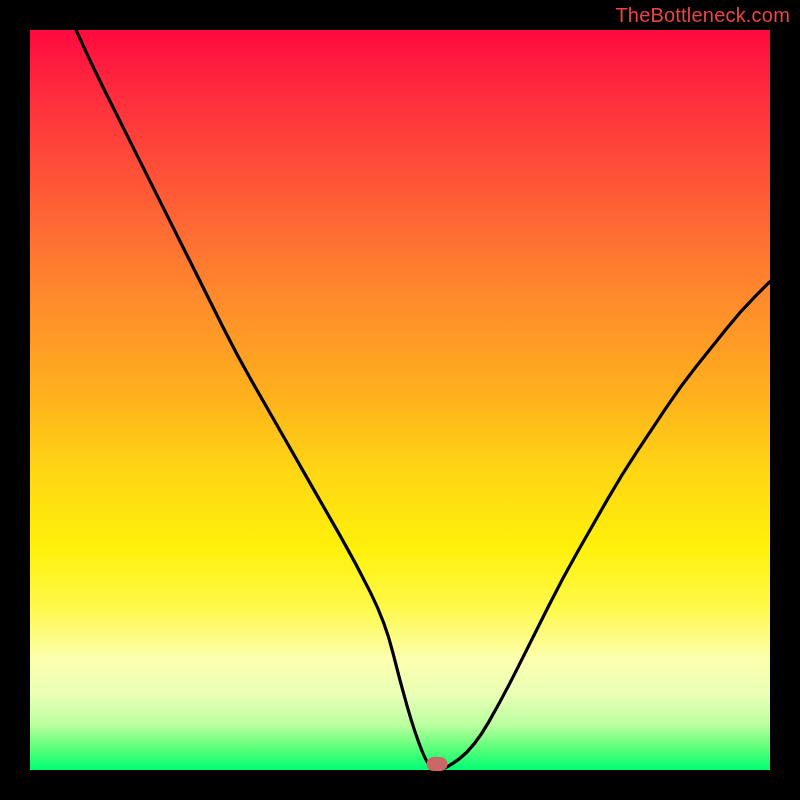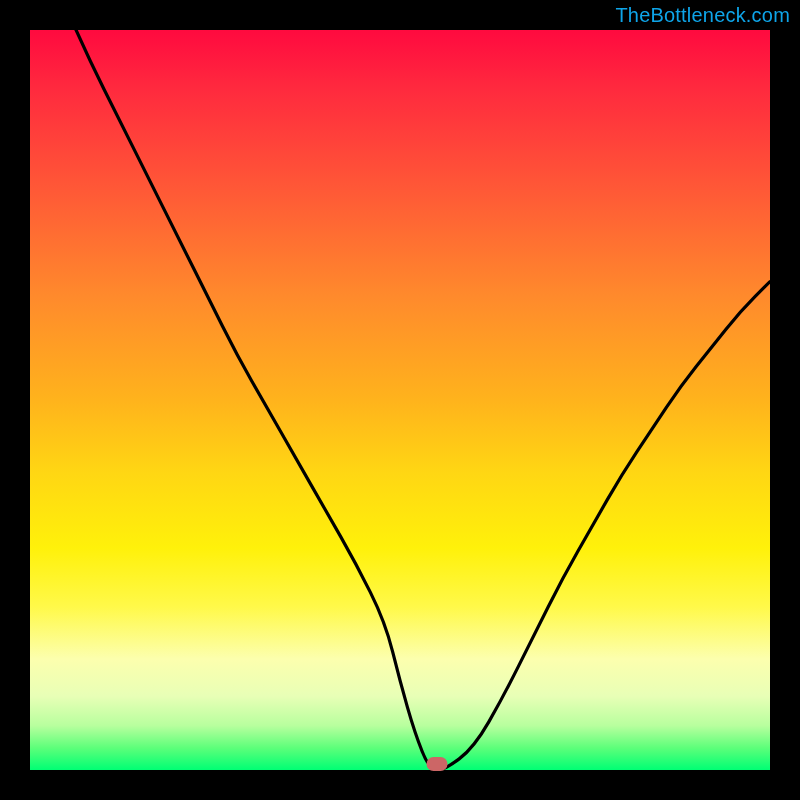--- a/index.html
+++ b/index.html
@@ -37,21 +37,21 @@
       #e8ffb6 90%,
       #b8ff9e 94%,
       #5dff7a 97%,
       #00ff74 100%
     );
   }
   .watermark {
     position: absolute;
     top: 4px;
     right: 10px;
-    color: #0ea5e9;
+    color: #ef4444;
     font-size: 20px;
     font-weight: 500;
     letter-spacing: 0.2px;
     z-index: 5;
   }
   svg.curve {
     position: absolute;
     left: 0;
     top: 0;
     width: 740px;

